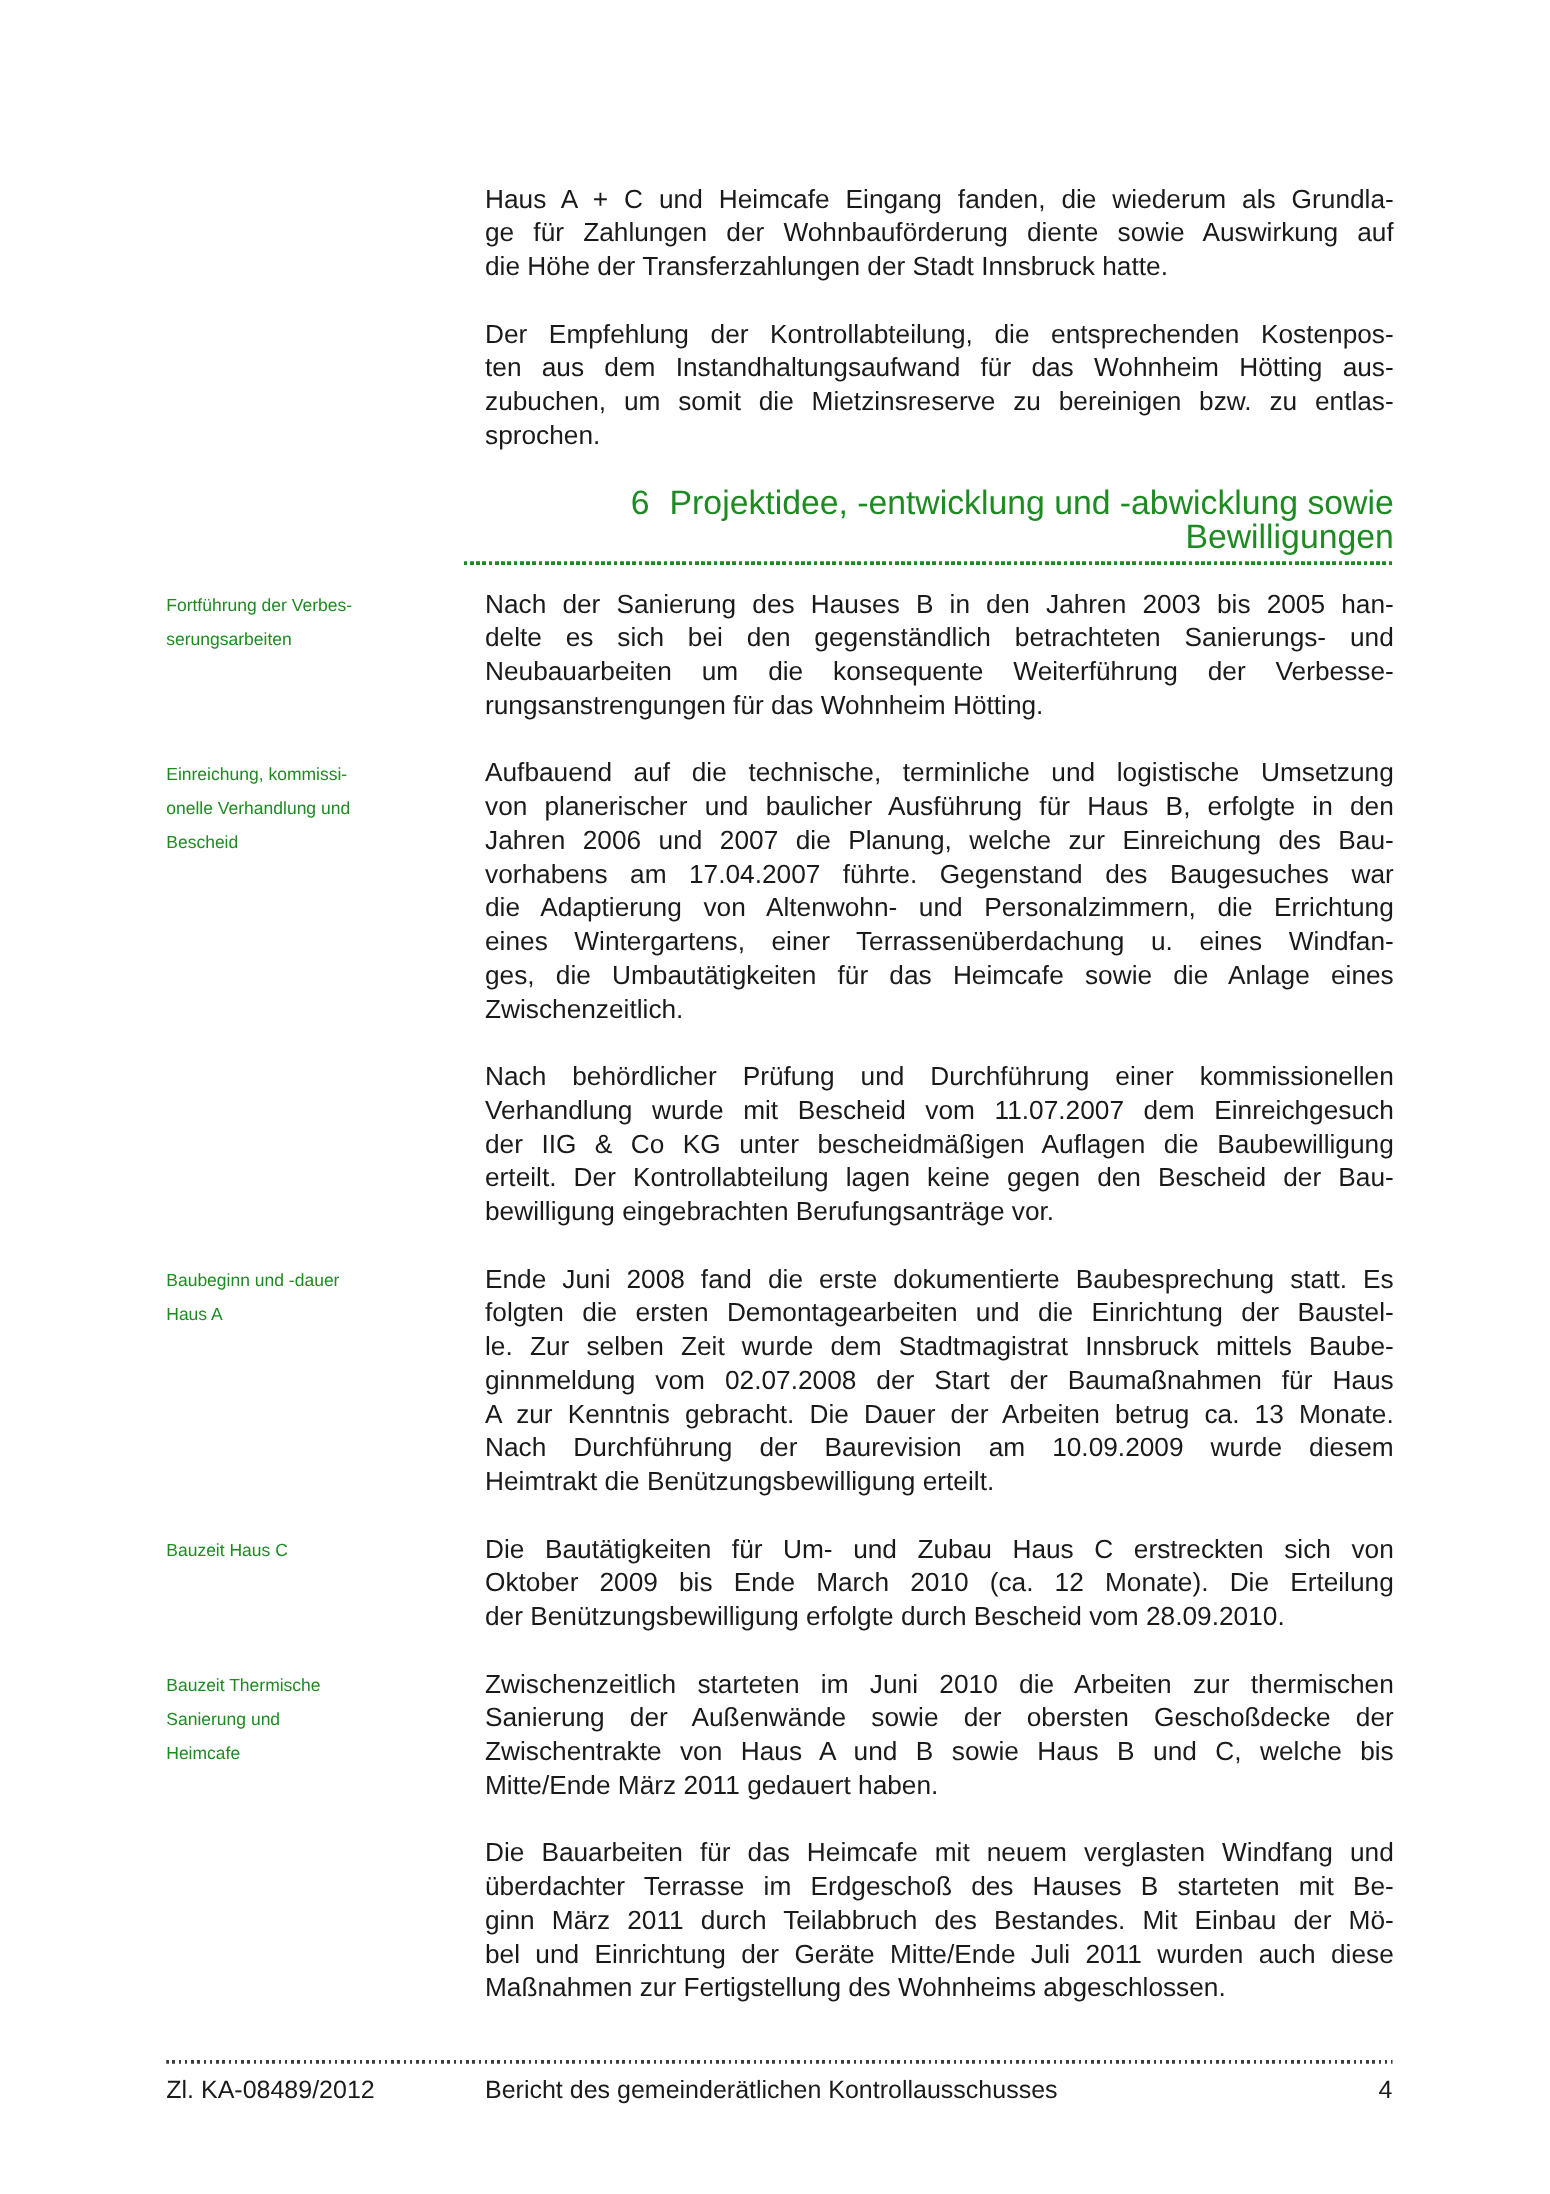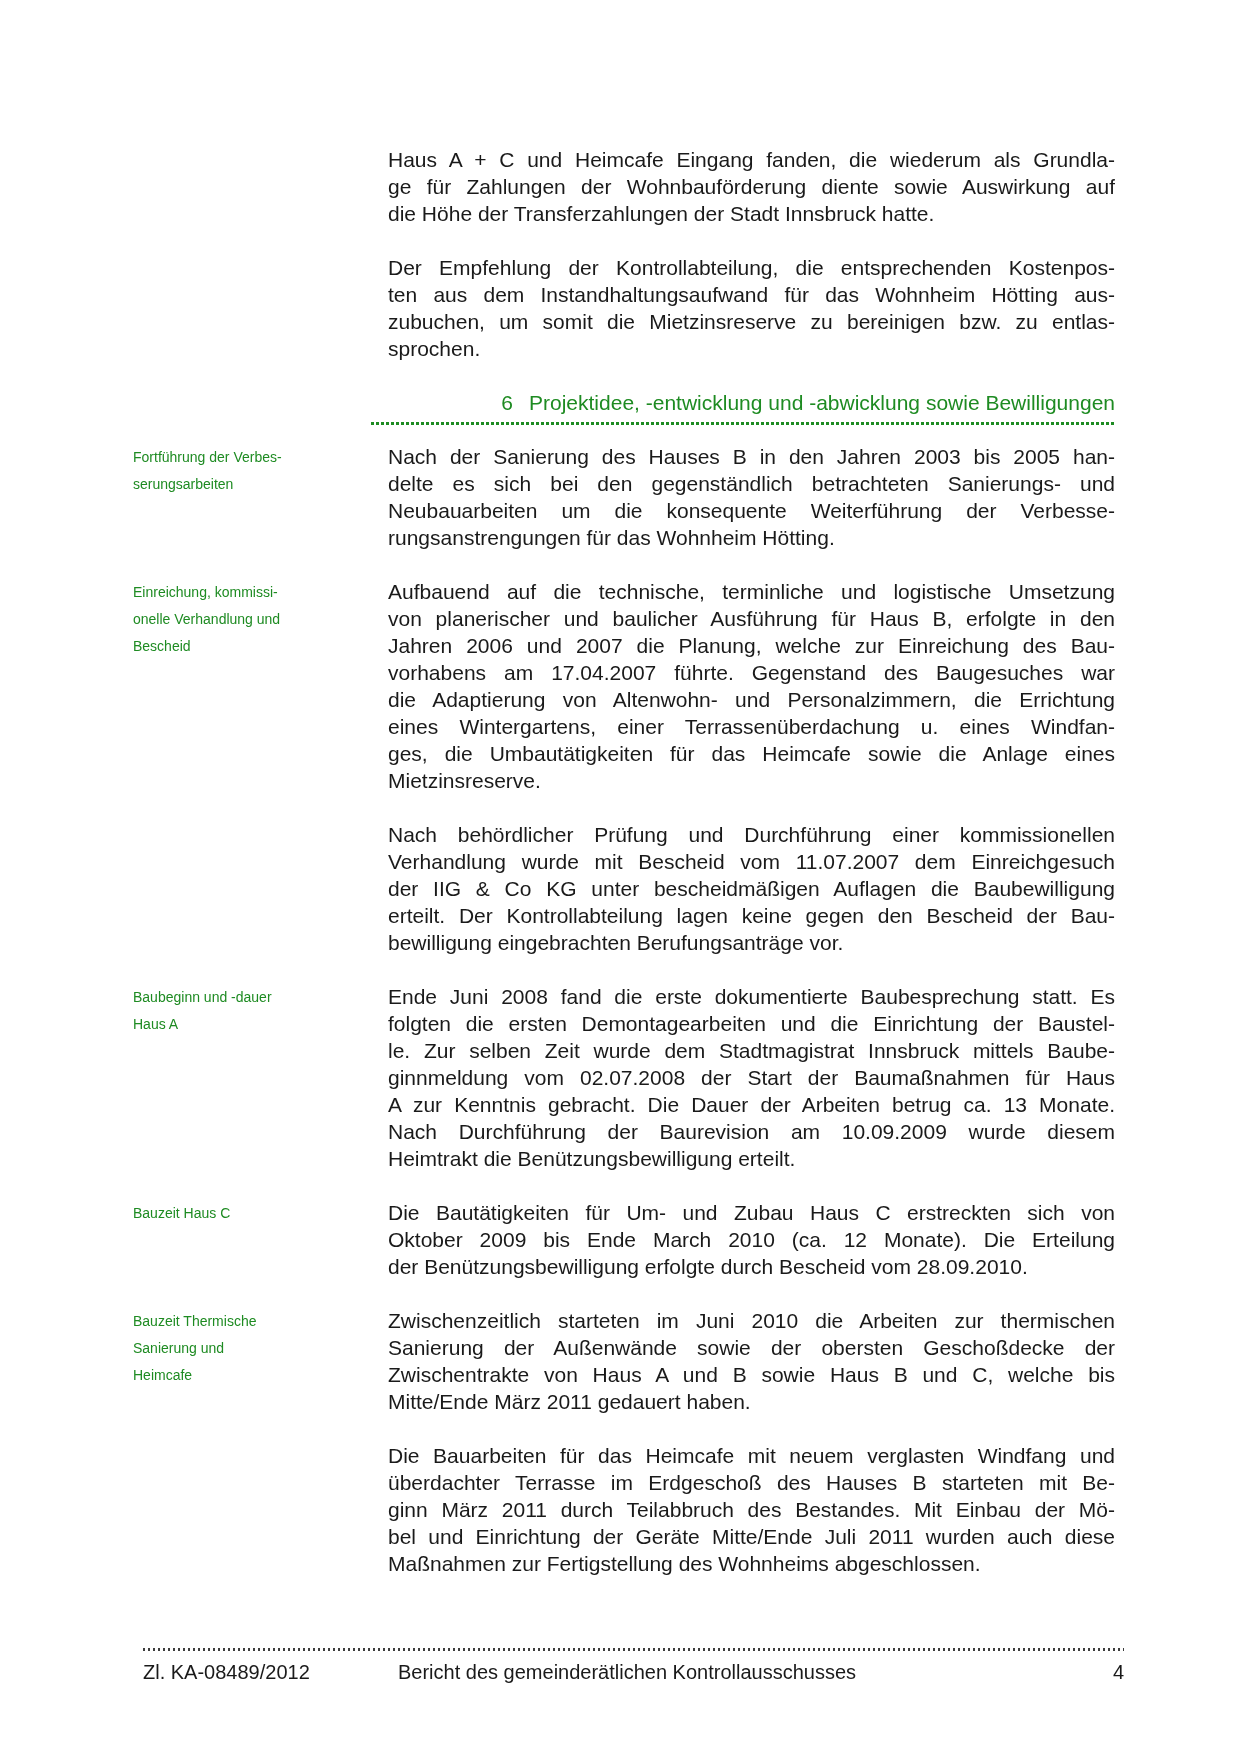--- a/index.html
+++ b/index.html
@@ -10,31 +10,31 @@
   }
   .page { position:relative; width:1240px; height:1755px; background:#ffffff; overflow:hidden; }
   .content { position:absolute; left:133px; top:146px; width:982px; }
 
   .para { margin:0 0 27px 0; }
   .intro .para, .indent { margin-left:255px; width:727px; }
   .line { height:27px; line-height:27px; overflow:hidden; font-size:21px; white-space:pre; }
   .line.just { text-align:justify; text-align-last:justify; white-space:normal; }
 
   .heading { margin:16px 0 18px 238px; width:744px; }
-  .heading-text { text-align:right; line-height:27px; padding-bottom:6px; color:var(--green); font-size:21px; }
+  .heading-text { text-align:right; line-height:27px; padding-bottom:6px; color:var(--green); font-size:27px; }
   .h-num { margin-right:16px; }
   .heading-underline { height:3px; background:repeating-linear-gradient(90deg, var(--green) 0 3px, transparent 3px 5px); }
 
   .section { display:flex; margin:0 0 27px 0; }
   .label-col { flex:0 0 255px; width:255px; color:var(--green); padding-top:1px; }
   .label-line { height:27px; line-height:27px; font-size:14px; overflow:hidden; }
   .body-col { width:727px; }
   .body-col .para:last-child { margin-bottom:0; }
 
-  .footer { position:absolute; left:143px; top:1648px; width:981px; }
+  .footer { position:absolute; left:133px; top:1648px; width:981px; }
   .footer-rule { height:3px; background:repeating-linear-gradient(90deg, #3c3c3c 0 2px, transparent 2px 5px); }
   .footer-row { display:flex; align-items:baseline; margin-top:10px; font-size:20px; }
   .f-left { width:255px; }
   .f-center { flex:1; }
   .f-right { width:120px; text-align:right; }
 </style>
 </head>
 <body>
 
 <div class="page">
@@ -84,21 +84,21 @@
           </div>
           <div class="body-col">
             <div class="para">
               <div class="line just">Aufbauend auf die technische, terminliche und logistische Umsetzung</div>
               <div class="line just">von planerischer und baulicher Ausführung für Haus B, erfolgte in den</div>
               <div class="line just">Jahren 2006 und 2007 die Planung, welche zur Einreichung des Bau-</div>
               <div class="line just">vorhabens am 17.04.2007 führte. Gegenstand des Baugesuches war</div>
               <div class="line just">die Adaptierung von Altenwohn- und Personalzimmern, die Errichtung</div>
               <div class="line just">eines Wintergartens, einer Terrassenüberdachung u. eines Windfan-</div>
               <div class="line just">ges, die Umbautätigkeiten für das Heimcafe sowie die Anlage eines</div>
-              <div class="line">Mietzinsreserve.</div>
+              <div class="line">Zwischenzeitlich.</div>
             </div>
             <div class="para">
               <div class="line just">Nach behördlicher Prüfung und Durchführung einer kommissionellen</div>
               <div class="line just">Verhandlung wurde mit Bescheid vom 11.07.2007 dem Einreichgesuch</div>
               <div class="line just">der IIG &amp; Co KG unter bescheidmäßigen Auflagen die Baubewilligung</div>
               <div class="line just">erteilt. Der Kontrollabteilung lagen keine gegen den Bescheid der Bau-</div>
               <div class="line">bewilligung eingebrachten Berufungsanträge vor.</div>
             </div>
           </div>
         </div>

